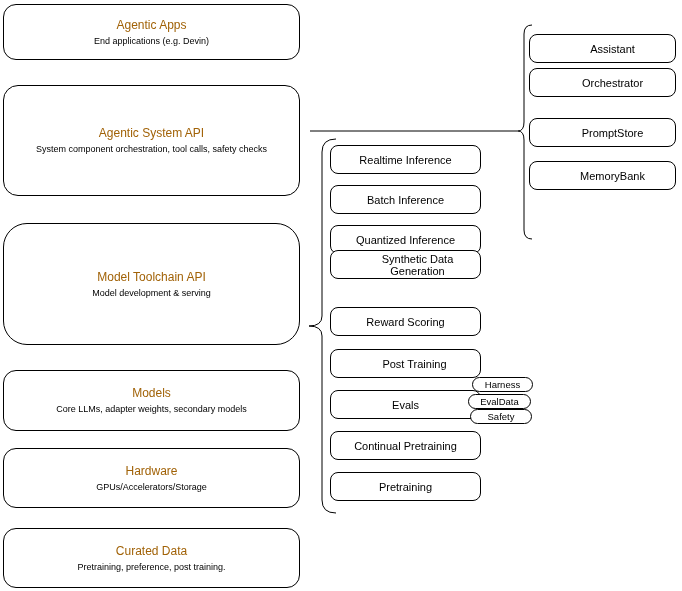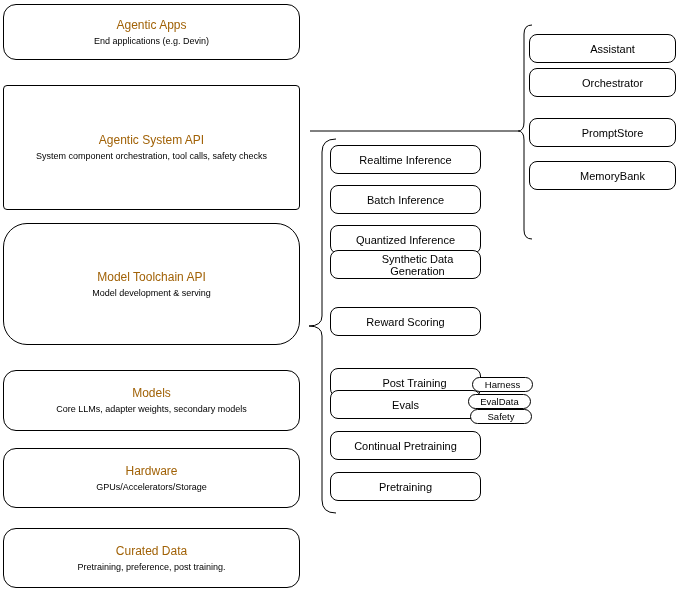--- a/index.html
+++ b/index.html
@@ -60,21 +60,21 @@
 </head>
 <body>
 
 <div id="canvas">
 
   <div class="node stack-box" style="top:4px;height:56px;border-radius:13px;">
     <div class="title">Agentic Apps</div>
     <div class="subtitle">End applications (e.g. Devin)</div>
   </div>
 
-  <div class="node stack-box" style="top:85px;height:125px;border-radius:4px;">
+  <div class="node stack-box" style="top:85px;height:111px;border-radius:15px;">
     <div class="title">Agentic System API</div>
     <div class="subtitle">System component orchestration, tool calls, safety checks</div>
   </div>
 
   <div class="node stack-box" style="top:223px;height:122px;border-radius:24px;">
     <div class="title">Model Toolchain API</div>
     <div class="subtitle">Model development &amp; serving</div>
   </div>
 
   <div class="node stack-box" style="top:370px;height:61px;border-radius:13px;">
@@ -100,21 +100,21 @@
   </div>
   <div class="node mid-box" style="top:225px;">
     <span>Quantized Inference</span>
   </div>
   <div class="node mid-box" style="top:250px;padding-left:24px;">
     <span>Synthetic Data Generation</span>
   </div>
   <div class="node mid-box" style="top:307px;">
     <span>Reward Scoring</span>
   </div>
-  <div class="node mid-box" style="top:368px;padding-left:18px;">
+  <div class="node mid-box" style="top:349px;padding-left:18px;">
     <span>Post Training</span>
   </div>
   <div class="node mid-box" style="top:390px;">
     <span>Evals</span>
   </div>
   <div class="node mid-box" style="top:431px;">
     <span>Continual Pretraining</span>
   </div>
   <div class="node mid-box" style="top:472px;">
     <span>Pretraining</span>

